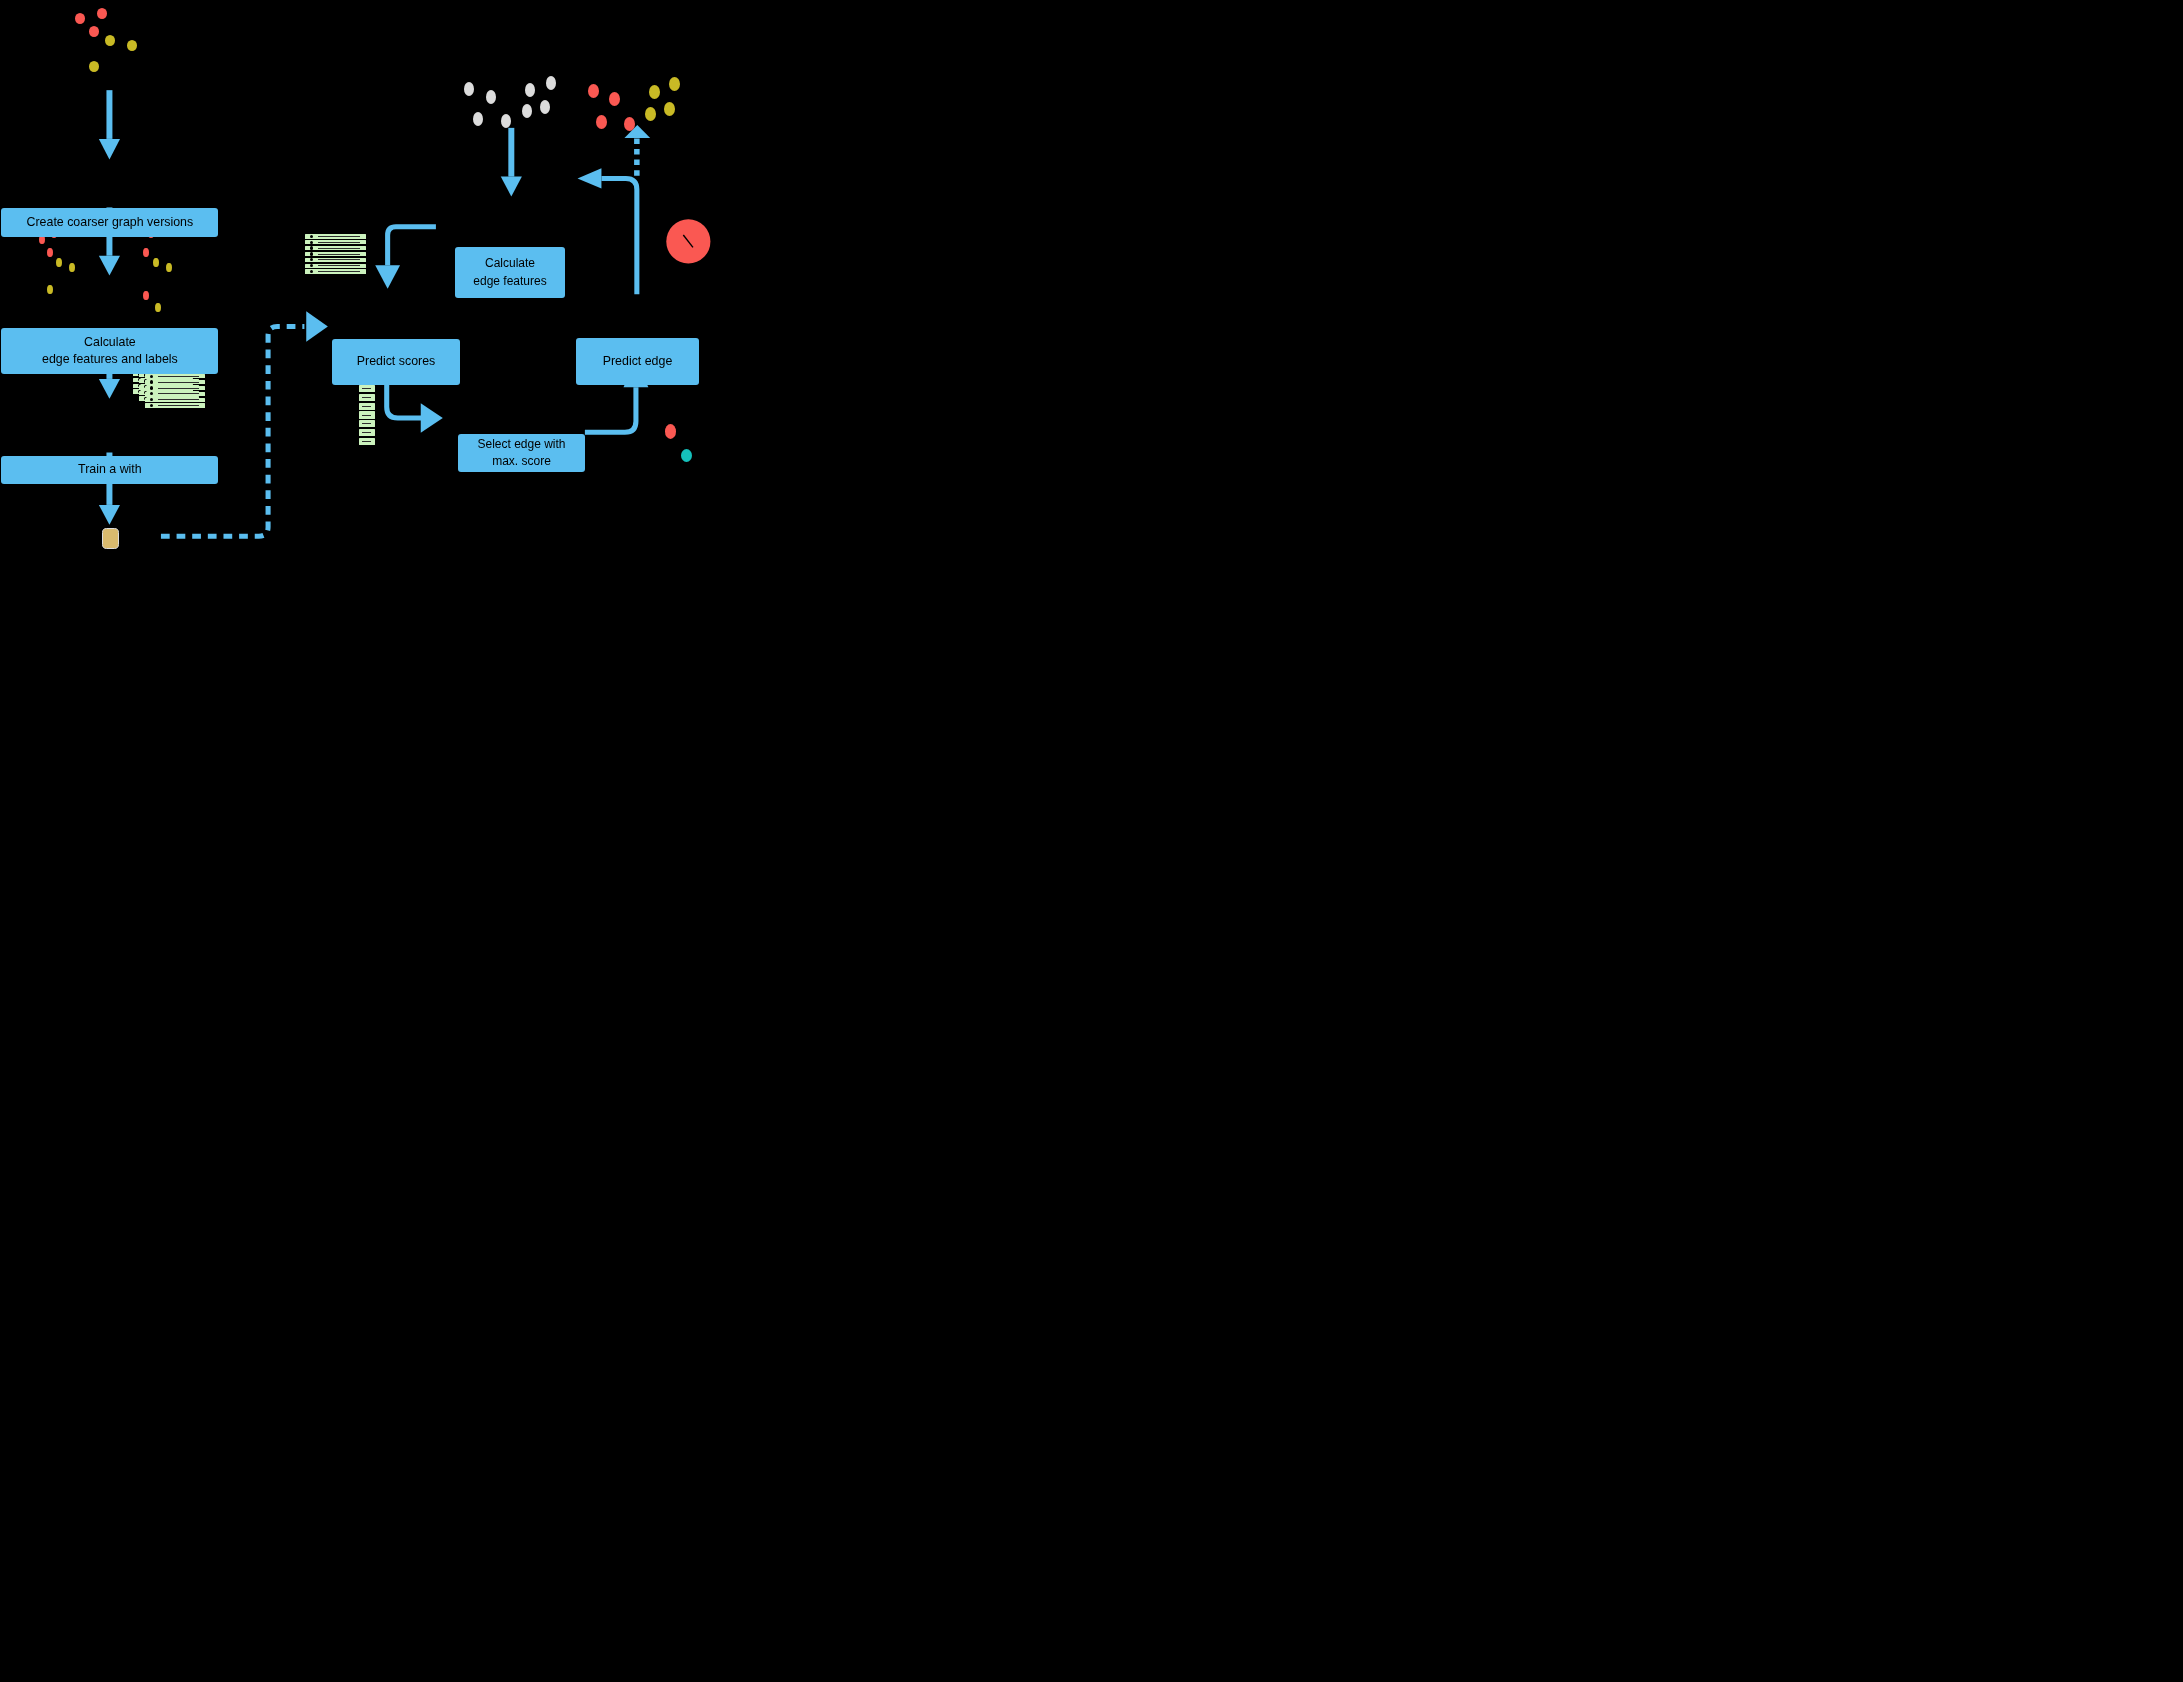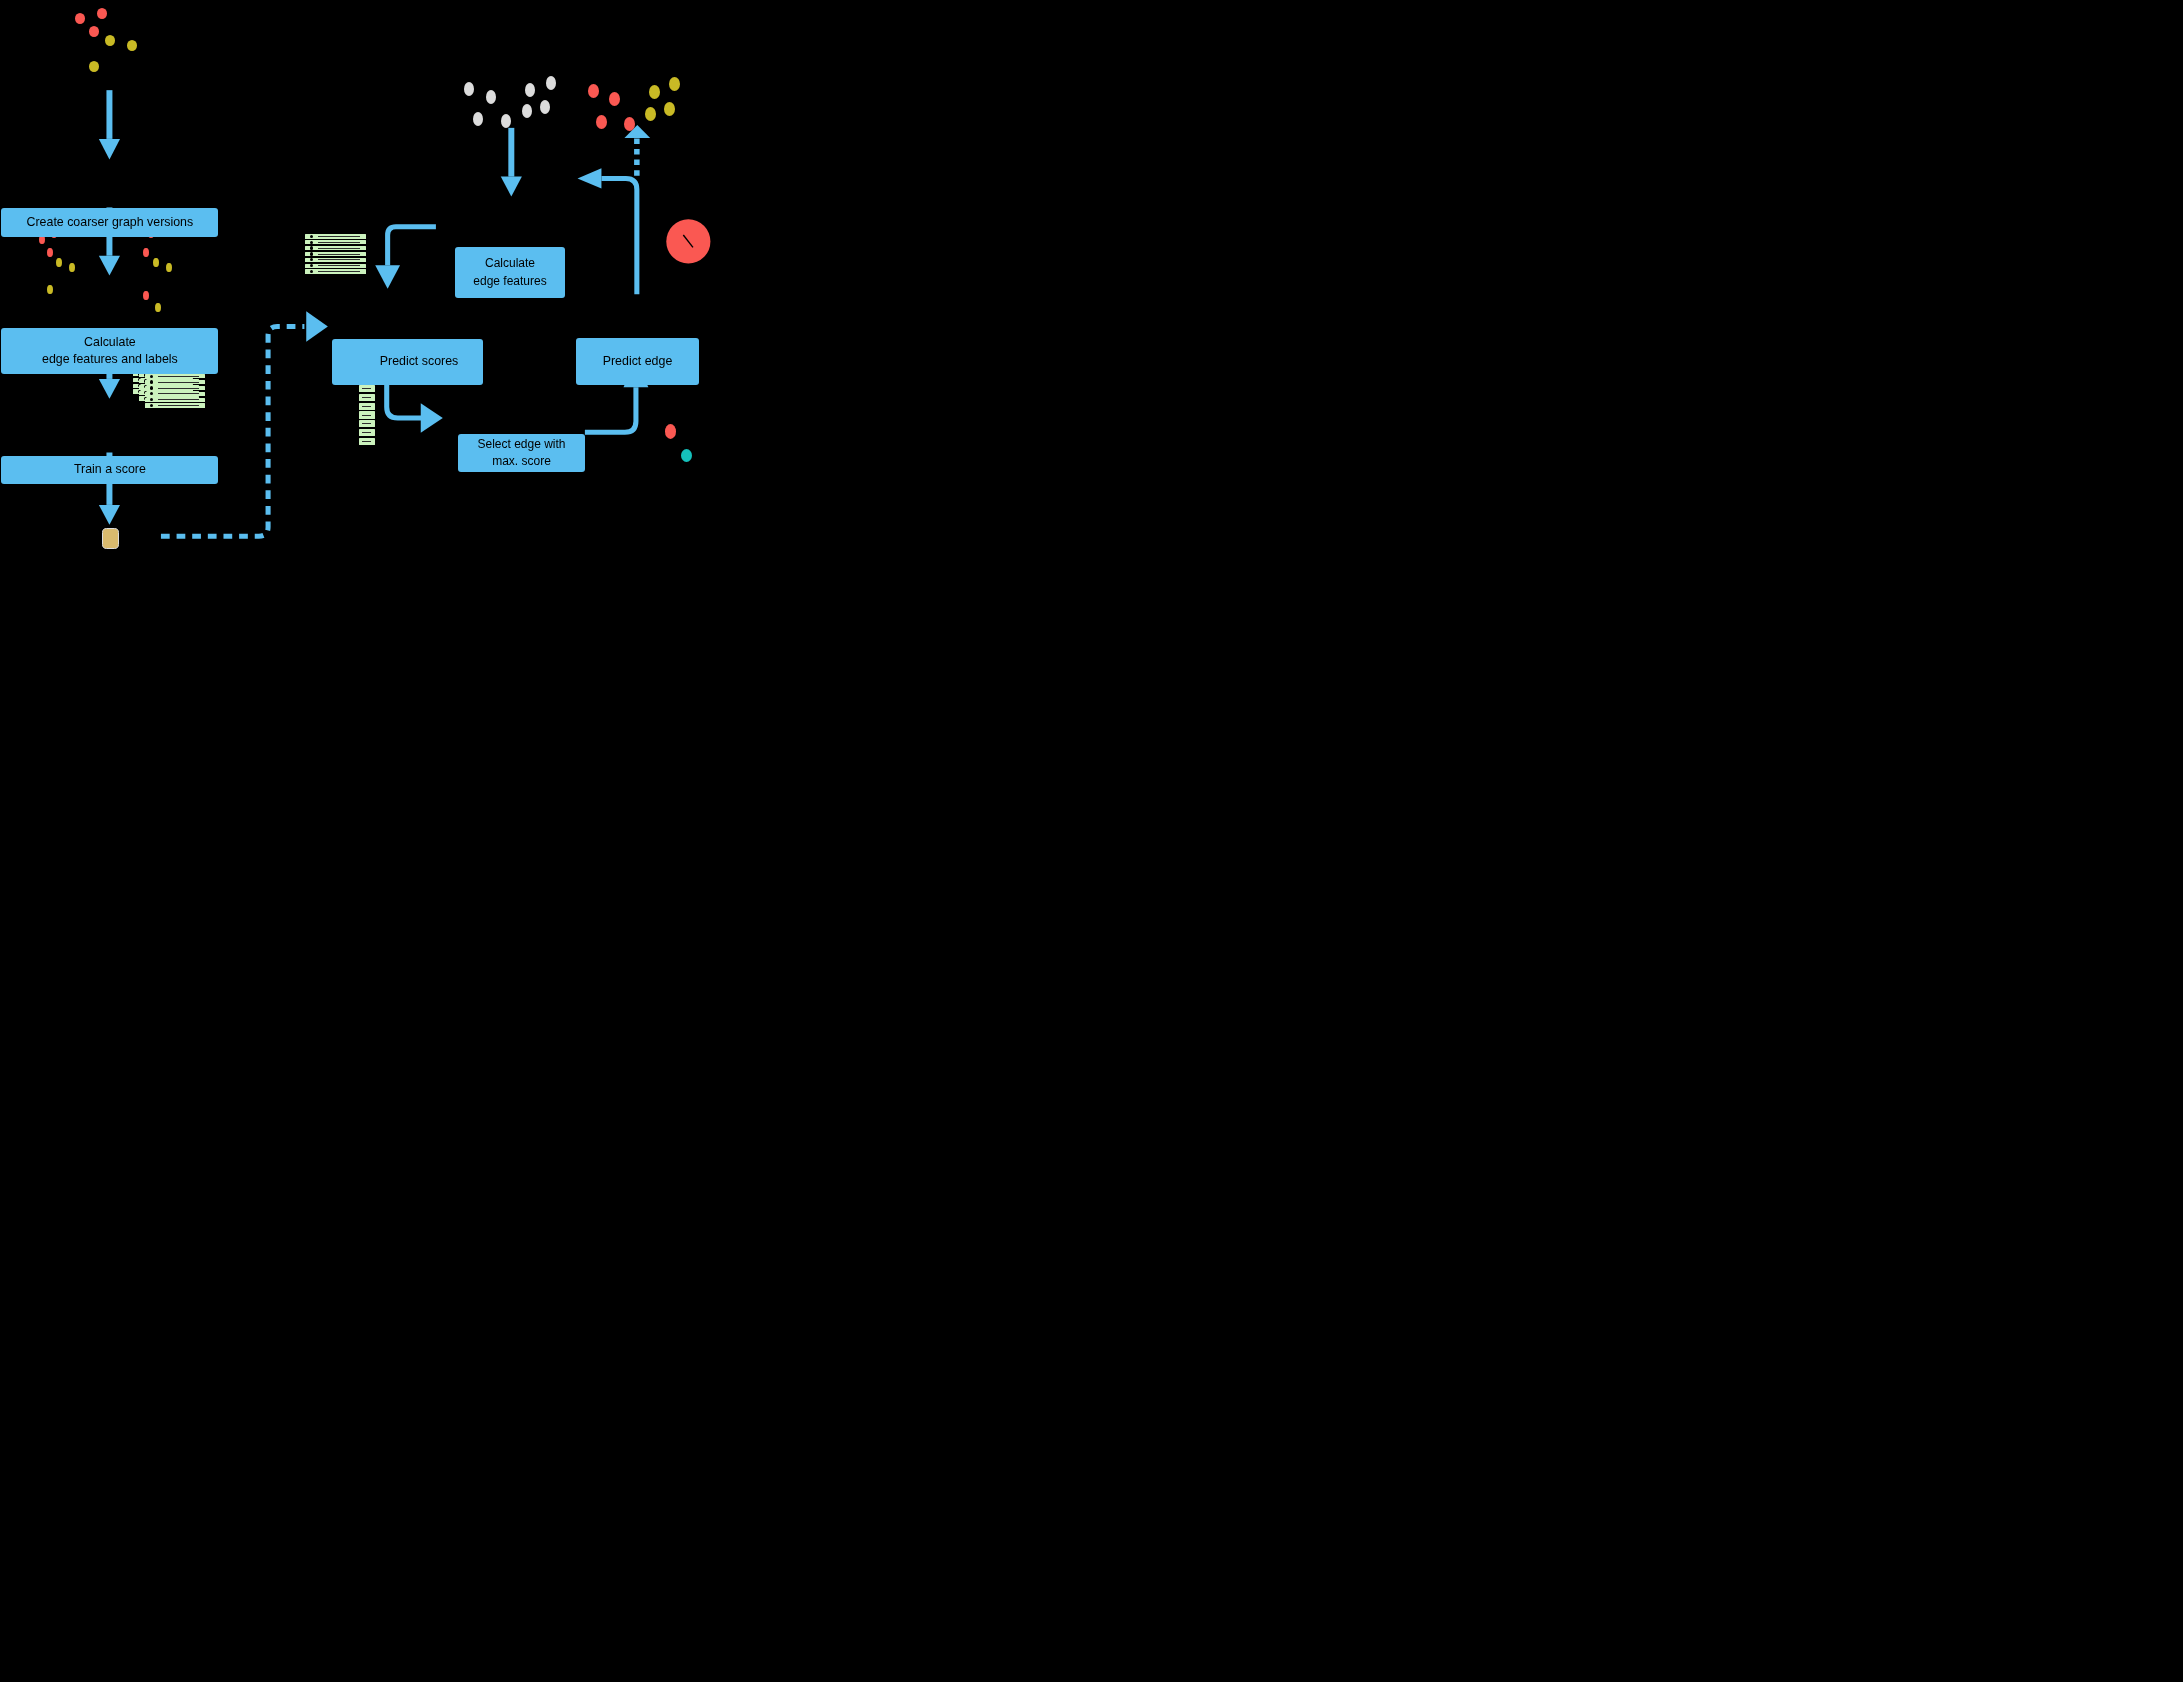--- a/index.html
+++ b/index.html
@@ -271,22 +271,22 @@
         </div>
         <div class="trow">
           <span class="tline"></span>
         </div>
       </div>
     </div>
 
   <div class="box" style="left:1.4px;top:164px;width:217px;height:29px;">Create coarser graph versions</div>
   <div class="box" style="left:1.4px;top:284px;width:217px;height:46px;">Calculate
 edge features and labels</div>
-  <div class="box" style="left:1.4px;top:412px;width:217px;height:28px;">Train a score</div>
-  <div class="box" style="left:332px;top:295px;width:128px;height:46px;padding-left:23px;">Predict scores</div>
+  <div class="box" style="left:1.4px;top:412px;width:217px;height:28px;">Train a with</div>
+  <div class="box" style="left:332px;top:295px;width:128px;height:46px;">Predict scores</div>
   <div class="box" style="left:455px;top:203px;width:110px;height:51px;font-size:12px;">Calculate
 edge features</div>
   <div class="box" style="left:458px;top:390px;width:127px;height:38px;font-size:12px;">Select edge with
 max. score</div>
   <div class="box" style="left:576px;top:294px;width:123px;height:47px;">Predict edge</div>
 
   <div id="model-icon"></div>
 
 </div>
 

